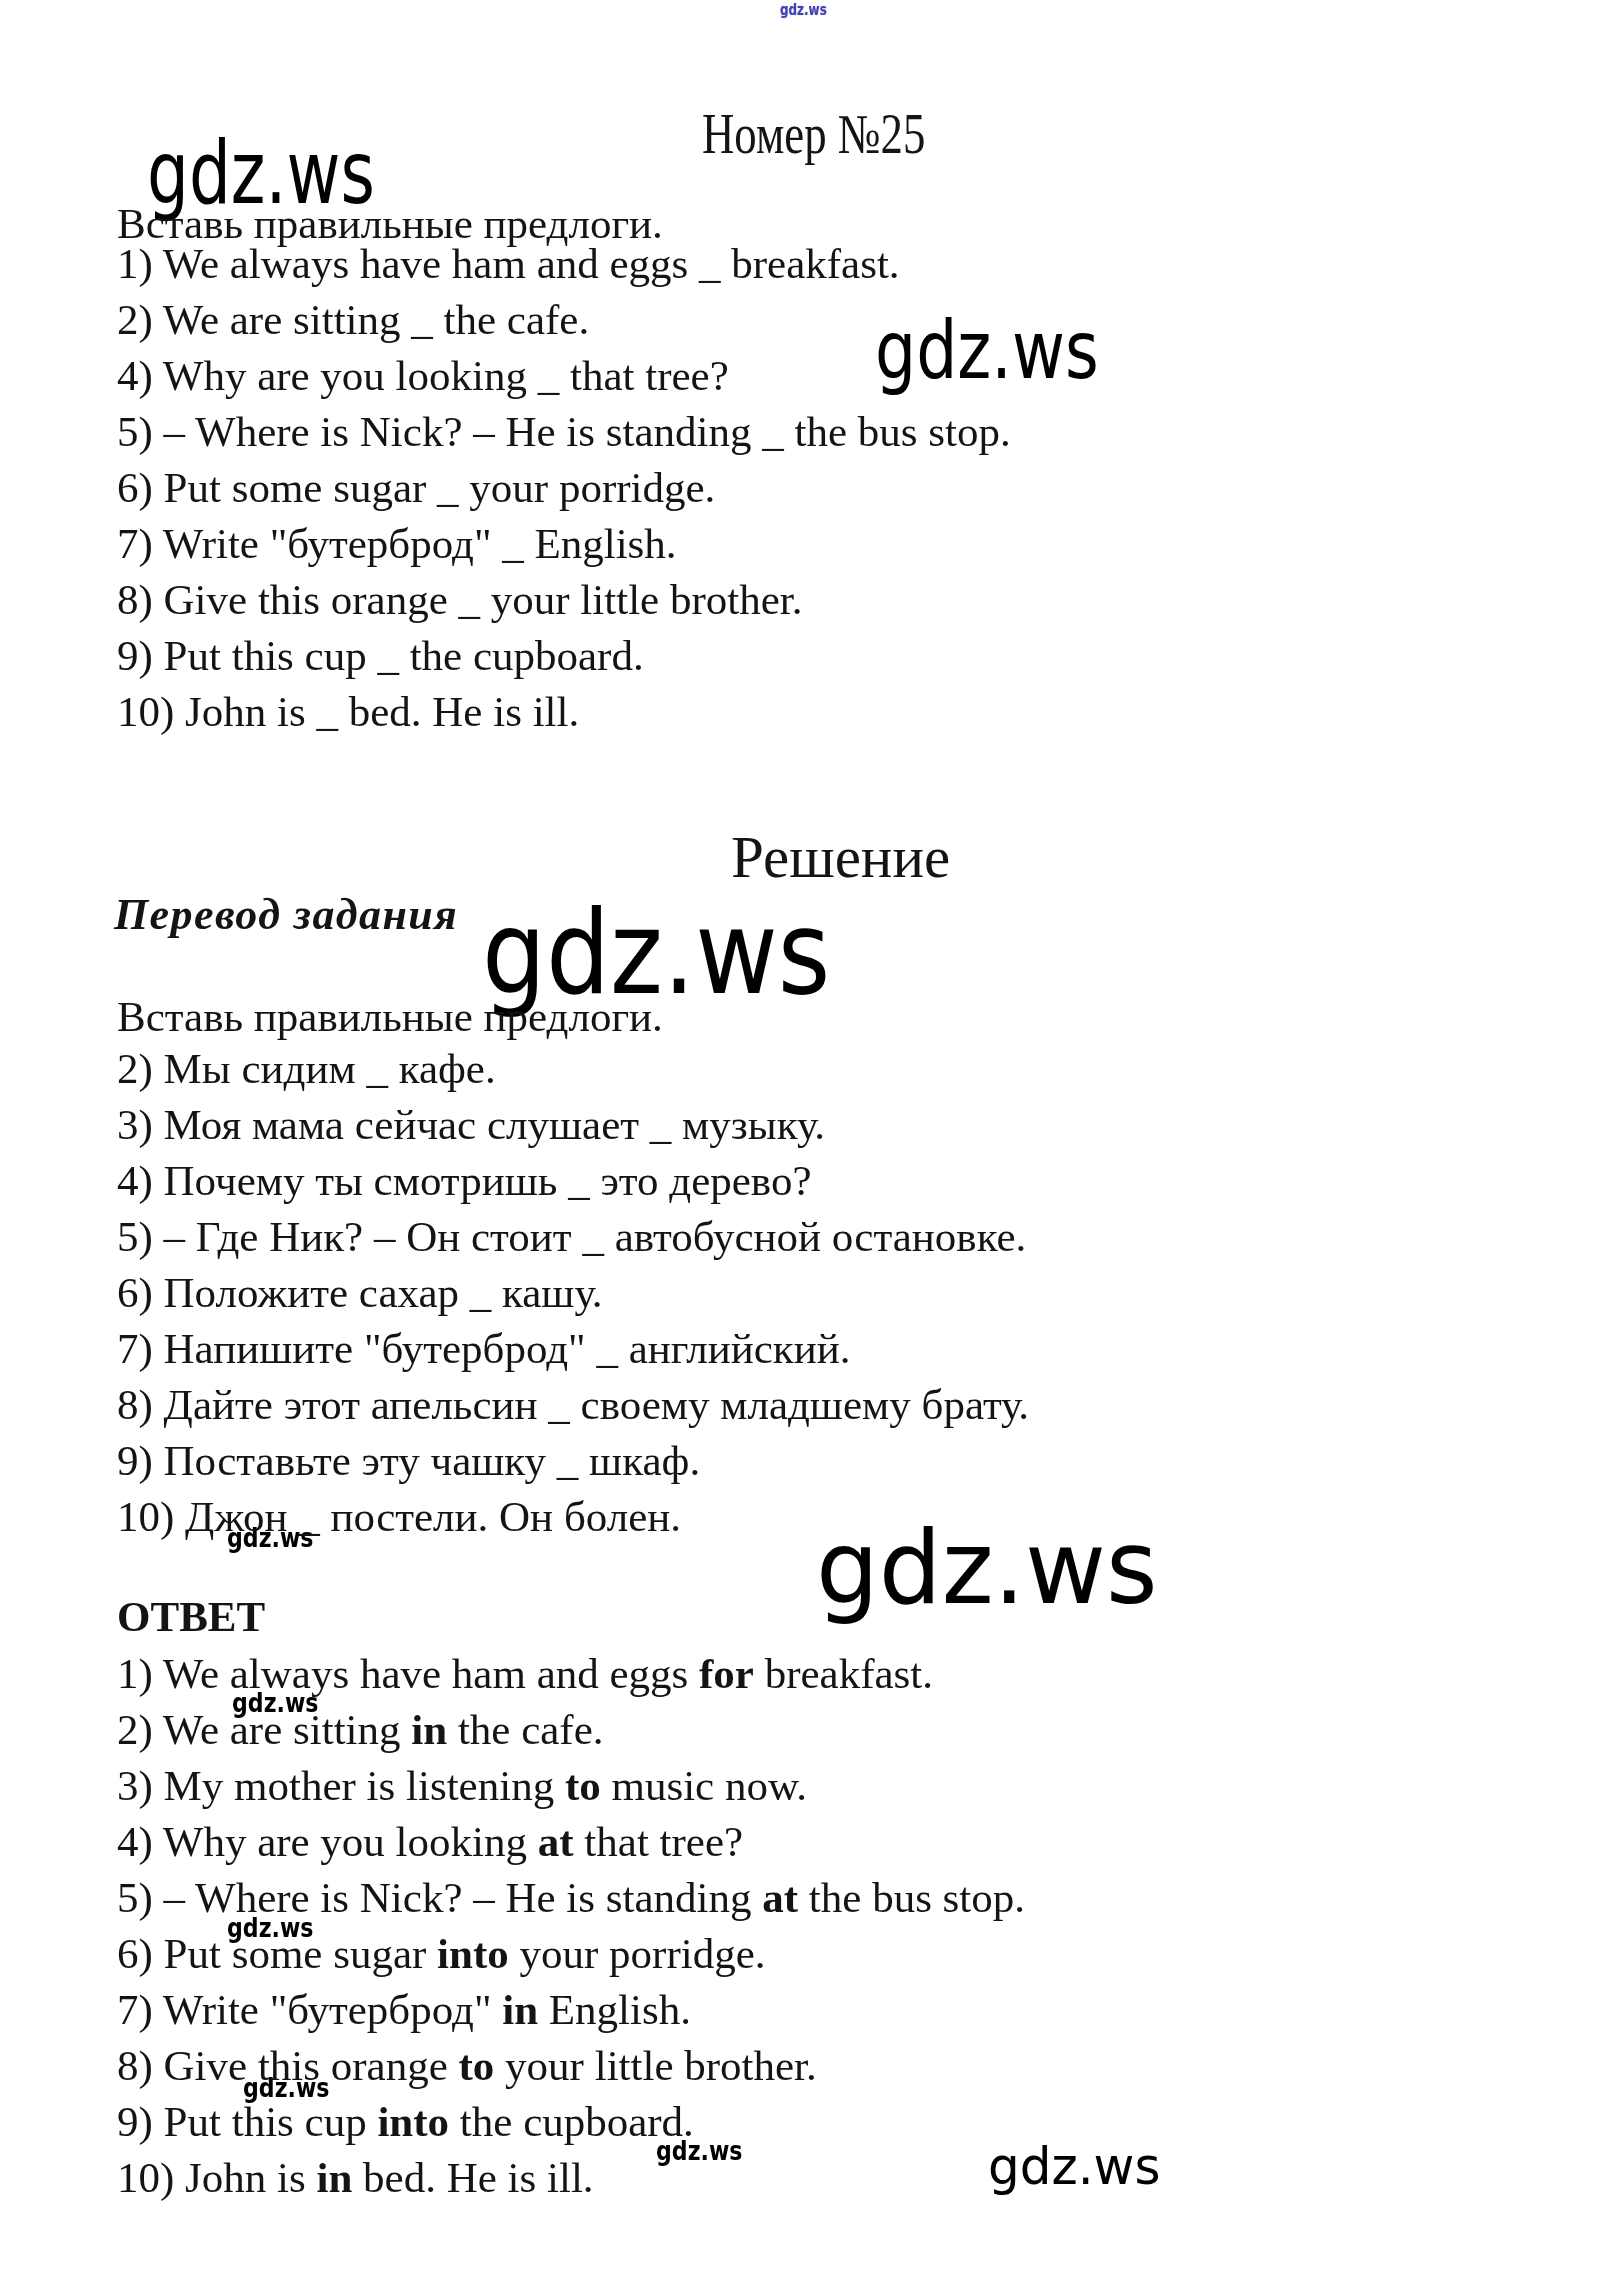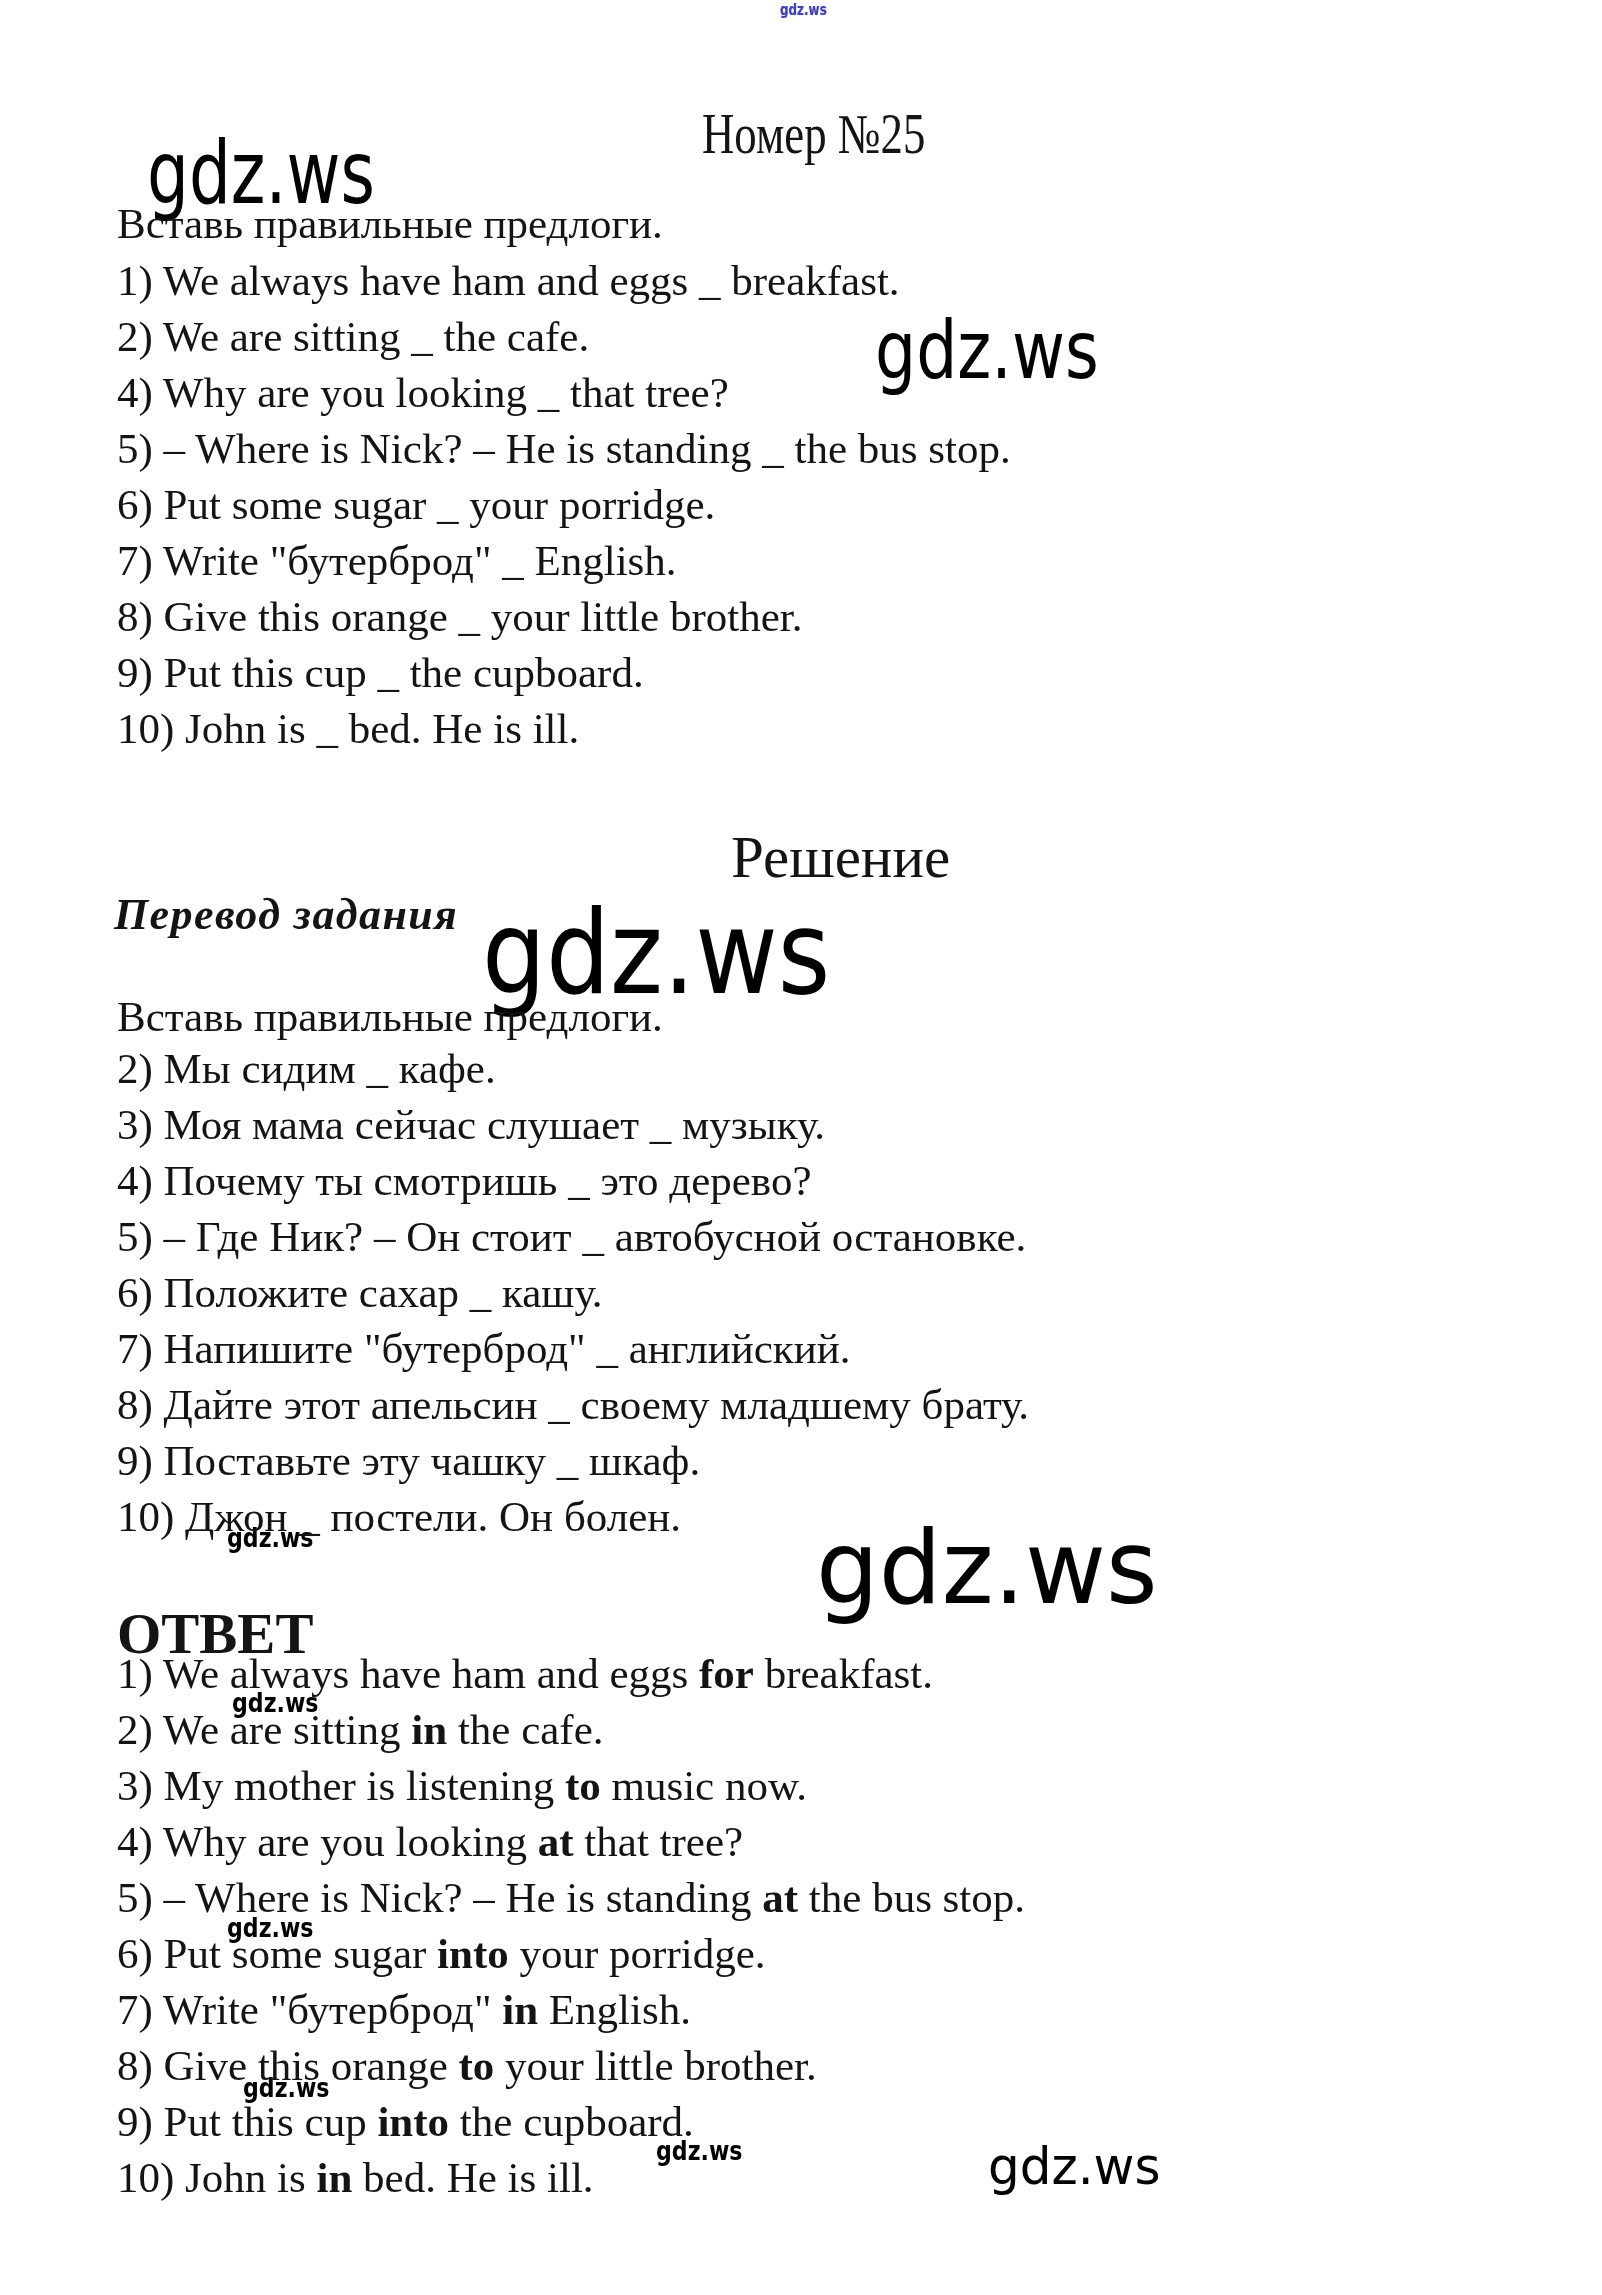--- a/index.html
+++ b/index.html
@@ -17,35 +17,35 @@
   .serif { font-family: "Liberation Serif", serif; }
   .sans  { font-family: "DejaVu Sans", sans-serif; }
 
   .page-title {
     left: 702px; top: 106px;
     font-size: 56px; line-height: 56px;
     transform: scaleX(0.80); transform-origin: 0 0;
   }
   .body-line  { font-size: 43px; line-height: 56px; }
   .intro-1 { left: 117px; top: 196px; }
-  .items-1 { left: 117px; top: 253px; font-family: Liberation Serif, serif; }
+  .items-1 { left: 117px; top: 236px; font-family: Liberation Serif, serif; }
   .solution-heading {
     left: 731px; top: 833px;
     font-size: 59px; line-height: 49px;
   }
   .translation-label {
     left: 114px; top: 893px;
     font-size: 44px; line-height: 43px;
     font-weight: bold; font-style: italic; letter-spacing: 1.4px;
   }
   .intro-2 { left: 117px; top: 989px; }
   .items-2 { left: 117px; top: 1041px; }
   .answer-heading {
     left: 117px; top: 1589px;
-    font-size: 57px; line-height: 56px; font-weight: bold; margin-top: 17px;
+    font-size: 43px; line-height: 56px; font-weight: bold;
   }
   .answers { left: 117px; top: 1646px; }
   .answers b { font-weight: bold; }
 
   .wm { color: #000; transform-origin: 0 0; }
   .wm-1 { left: 147px;  top: 129px;  font-size: 88px; line-height: 1; transform: scaleX(0.75); }
   .wm-2 { left: 875px; top: 310px;  font-size: 81px; line-height: 1; transform: scaleX(0.80); }
   .wm-3 { left: 816px; top: 1518px; font-size: 101px; line-height: 1; transform: scaleX(0.98); }
   .wm-4 { left: 482px;  top: 895px; font-size: 116px; line-height: 1; transform: scaleX(0.87); }
   .wm-5 { left: 988px; top: 2141px; font-size: 51px;  line-height: 1; transform: scaleX(0.98); }

